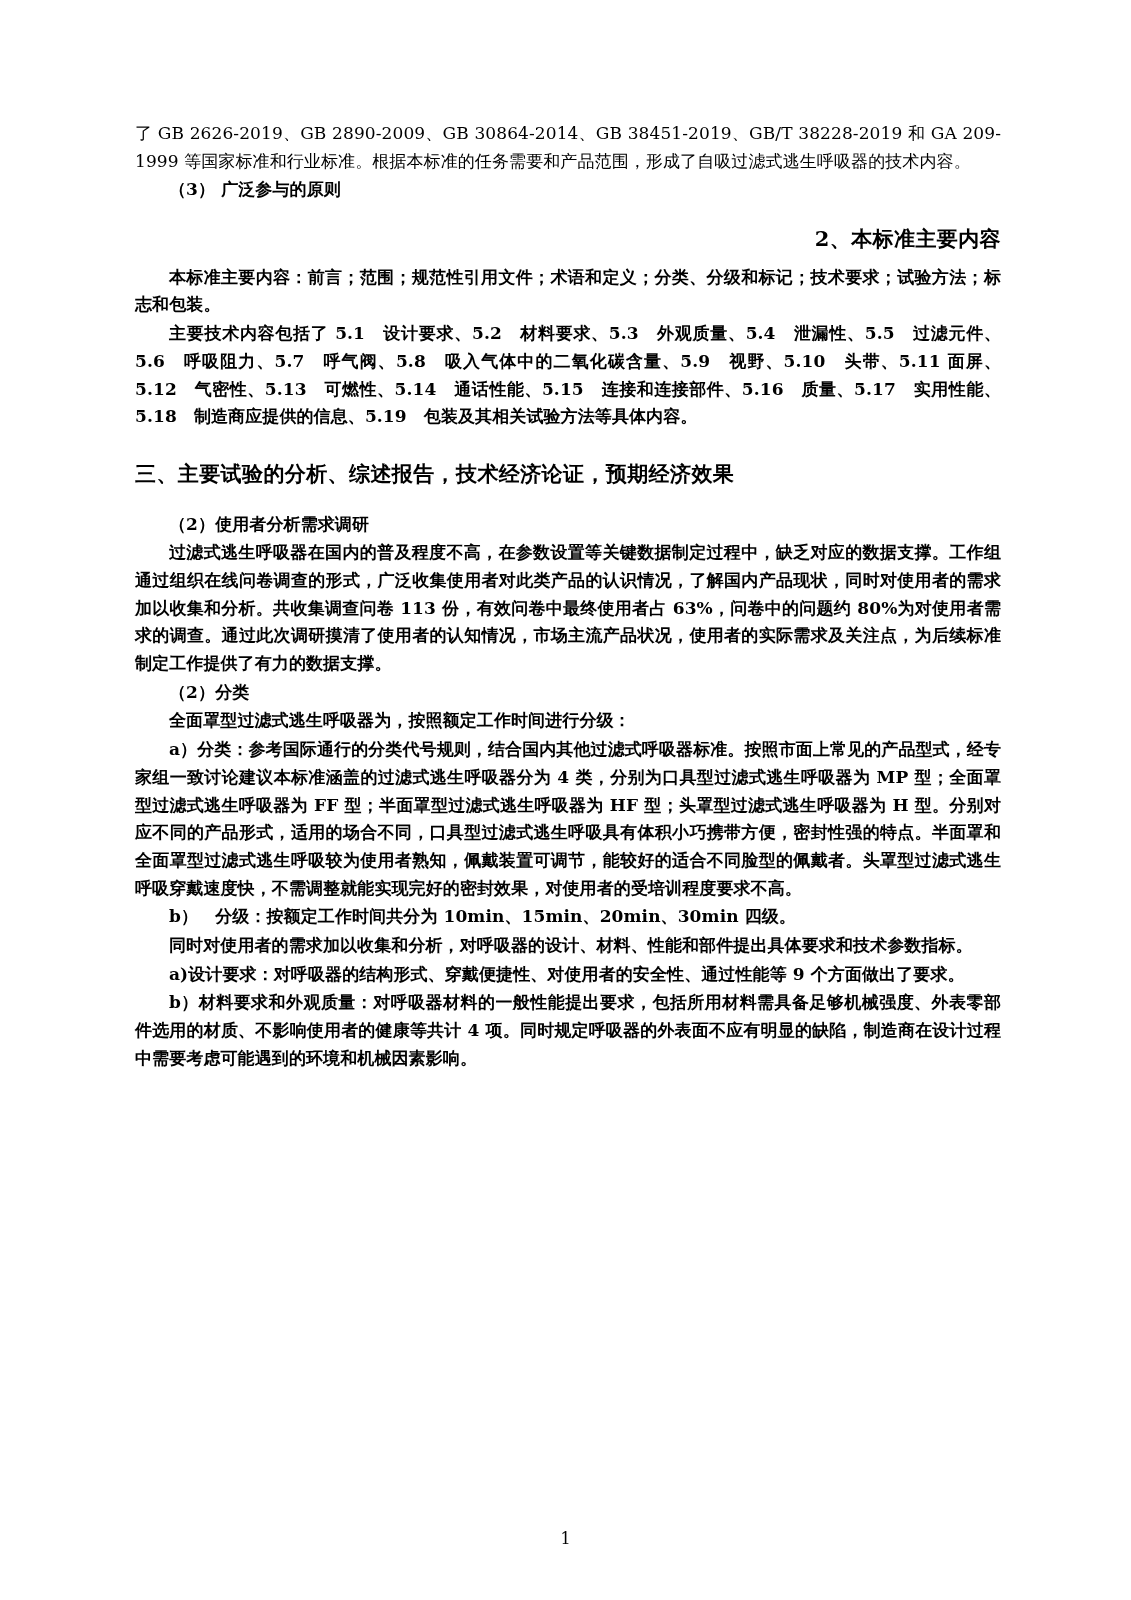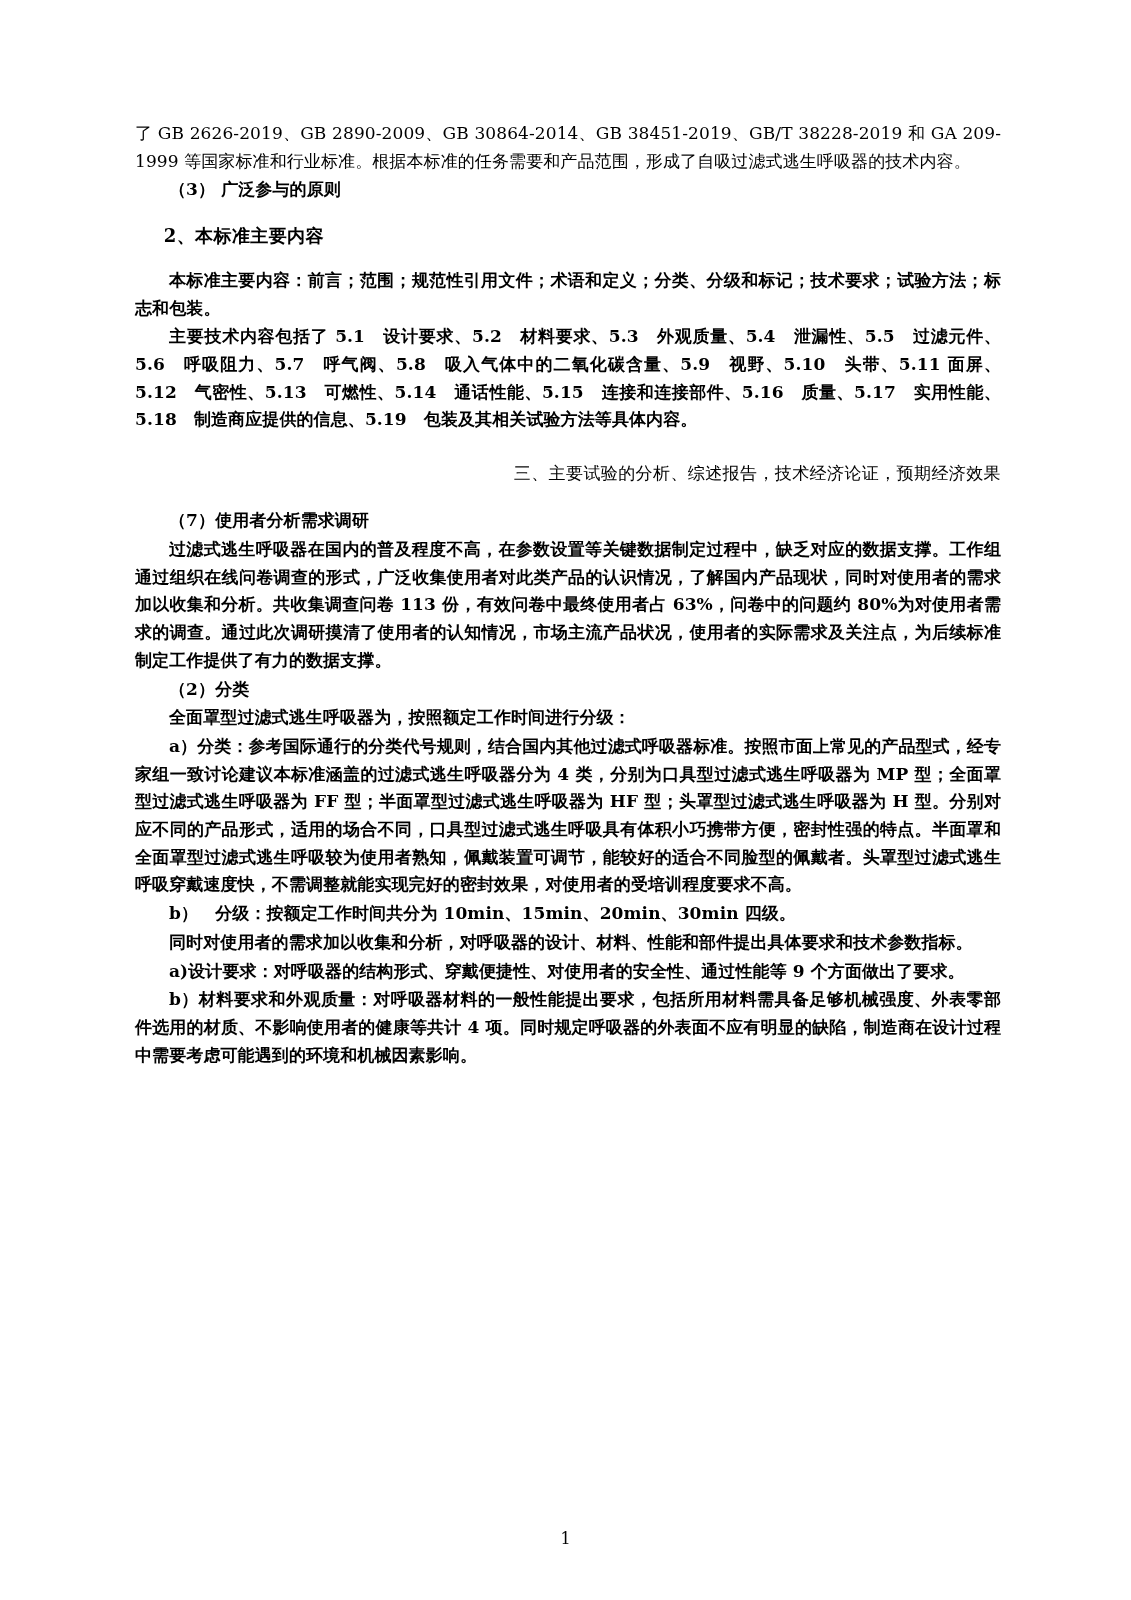--- a/index.html
+++ b/index.html
@@ -26,35 +26,35 @@
     text-align: justify;
     text-justify: inter-ideograph;
     margin: 0 0 1px 0;
     letter-spacing: 0.1px;
   }
   .indent {
     text-indent: 2em;
     font-weight: bold;
   }
   .heading {
-    font-size: 18px;
+    font-size: 21px;
     font-weight: bold;
     line-height: 1.6;
-    margin: 18px 0 16px 0;
+    margin: 18px 0 8px 0;
     text-indent: 1.6em;
     letter-spacing: 0.4px;
+    text-align: right;
   }
   .heading-major {
-    font-size: 17px;
-    font-weight: normal;
+    font-size: 21px;
+    font-weight: bold;
     line-height: 1.6;
     margin: 26px 0 14px 0;
     text-indent: 0;
     letter-spacing: 0.4px;
-    text-align: right;
   }
   .gap-small { height: 6px; }
   .footer {
     position: absolute;
     left: 0;
     right: 0;
     bottom: 52px;
     text-align: center;
     font-size: 16px;
     font-family: "DejaVu Serif", "Liberation Serif", serif;
@@ -73,21 +73,21 @@
   <h2 class="heading">2、本标准主要内容</h2>
 
   <p class="para indent">本标准主要内容：前言；范围；规范性引用文件；术语和定义；分类、分级和标记；技术要求；试验方法；标志和包装。</p>
 
   <p class="para indent">主要技术内容包括了 5.1　设计要求、5.2　材料要求、5.3　外观质量、5.4　泄漏性、5.5　过滤元件、5.6　呼吸阻力、5.7　呼气阀、5.8　吸入气体中的二氧化碳含量、5.9　视野、5.10　头带、5.11 面屏、5.12　气密性、5.13　可燃性、5.14　通话性能、5.15　连接和连接部件、5.16　质量、5.17　实用性能、5.18　制造商应提供的信息、5.19　包装及其相关试验方法等具体内容。</p>
 
   <h2 class="heading-major">三、主要试验的分析、综述报告，技术经济论证，预期经济效果</h2>
 
   <div class="gap-small"></div>
 
-  <p class="para indent">（7）使用者分析需求调研</p>
+  <p class="para indent">（2）使用者分析需求调研</p>
 
   <p class="para indent">过滤式逃生呼吸器在国内的普及程度不高，在参数设置等关键数据制定过程中，缺乏对应的数据支撑。工作组通过组织在线问卷调查的形式，广泛收集使用者对此类产品的认识情况，了解国内产品现状，同时对使用者的需求加以收集和分析。共收集调查问卷 113 份，有效问卷中最终使用者占 63%，问卷中的问题约 80%为对使用者需求的调查。通过此次调研摸清了使用者的认知情况，市场主流产品状况，使用者的实际需求及关注点，为后续标准制定工作提供了有力的数据支撑。</p>
 
   <p class="para indent">（2）分类</p>
 
   <p class="para indent">全面罩型过滤式逃生呼吸器为，按照额定工作时间进行分级：</p>
 
   <p class="para indent">a）分类：参考国际通行的分类代号规则，结合国内其他过滤式呼吸器标准。按照市面上常见的产品型式，经专家组一致讨论建议本标准涵盖的过滤式逃生呼吸器分为 4 类，分别为口具型过滤式逃生呼吸器为 MP 型；全面罩型过滤式逃生呼吸器为 FF 型；半面罩型过滤式逃生呼吸器为 HF 型；头罩型过滤式逃生呼吸器为 H 型。分别对应不同的产品形式，适用的场合不同，口具型过滤式逃生呼吸具有体积小巧携带方便，密封性强的特点。半面罩和全面罩型过滤式逃生呼吸较为使用者熟知，佩戴装置可调节，能较好的适合不同脸型的佩戴者。头罩型过滤式逃生呼吸穿戴速度快，不需调整就能实现完好的密封效果，对使用者的受培训程度要求不高。</p>
 
   <p class="para indent">b）　分级：按额定工作时间共分为 10min、15min、20min、30min 四级。</p>

